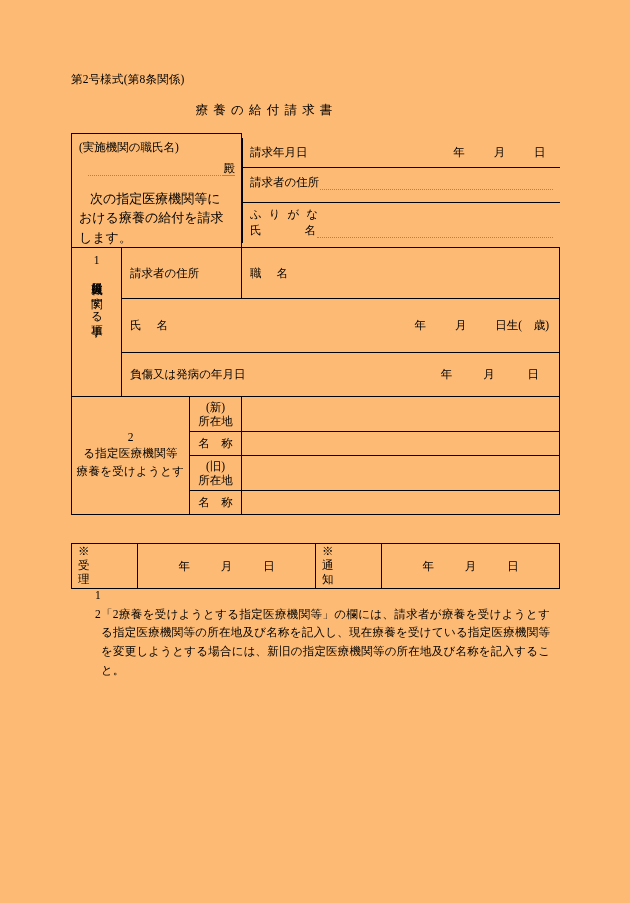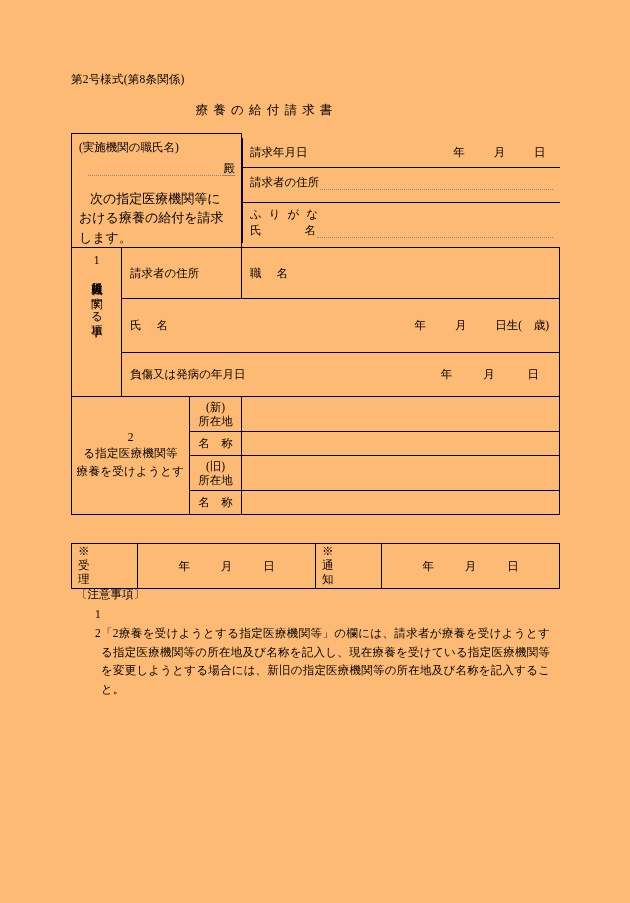--- a/index.html
+++ b/index.html
@@ -456,21 +456,20 @@
       <td class="rcpt-val rcpt-val-right">
         <span class="y">年</span>
         <span class="m">月</span>
         <span class="d">日</span>
       </td>
     </tr>
   </tbody>
     </table>
 
   <div class="notes" style="top:586px;">
-    <div class="notes-title">〔注意事項〕</div>
     <div class="note-item">
       <span class="note-num">1</span>
     </div>
     <div class="note-item">
       <span class="note-num">2</span>
       <span class="note-body">「2療養を受けようとする指定医療機関等」の欄には、請求者が療養を受けようとする指定医療機関等の所在地及び名称を記入し、現在療養を受けている指定医療機関等を変更しようとする場合には、新旧の指定医療機関等の所在地及び名称を記入すること。</span>
     </div>
   </div>
 
 </div>

